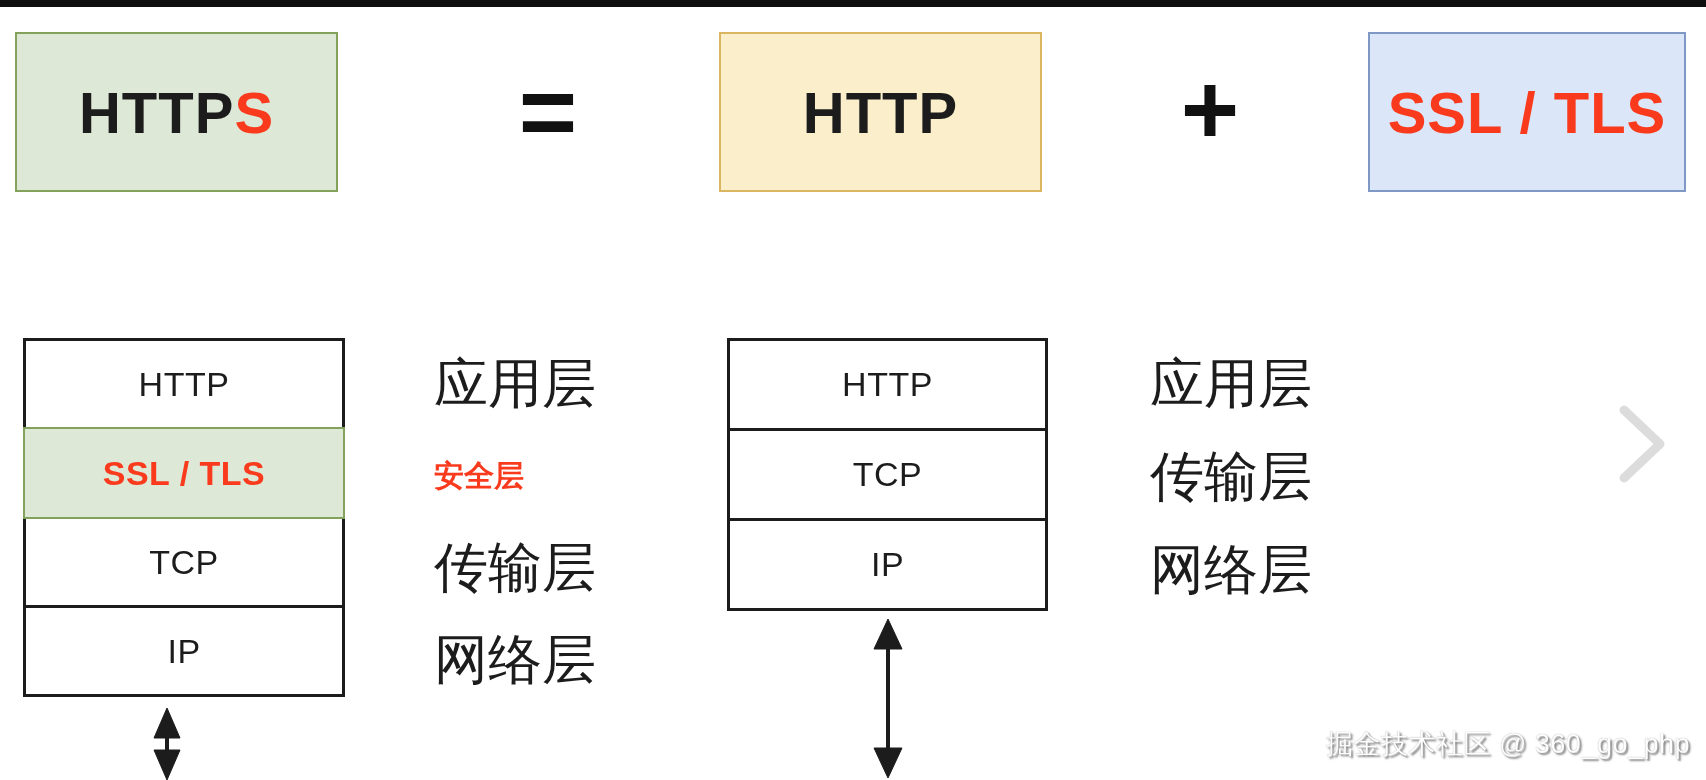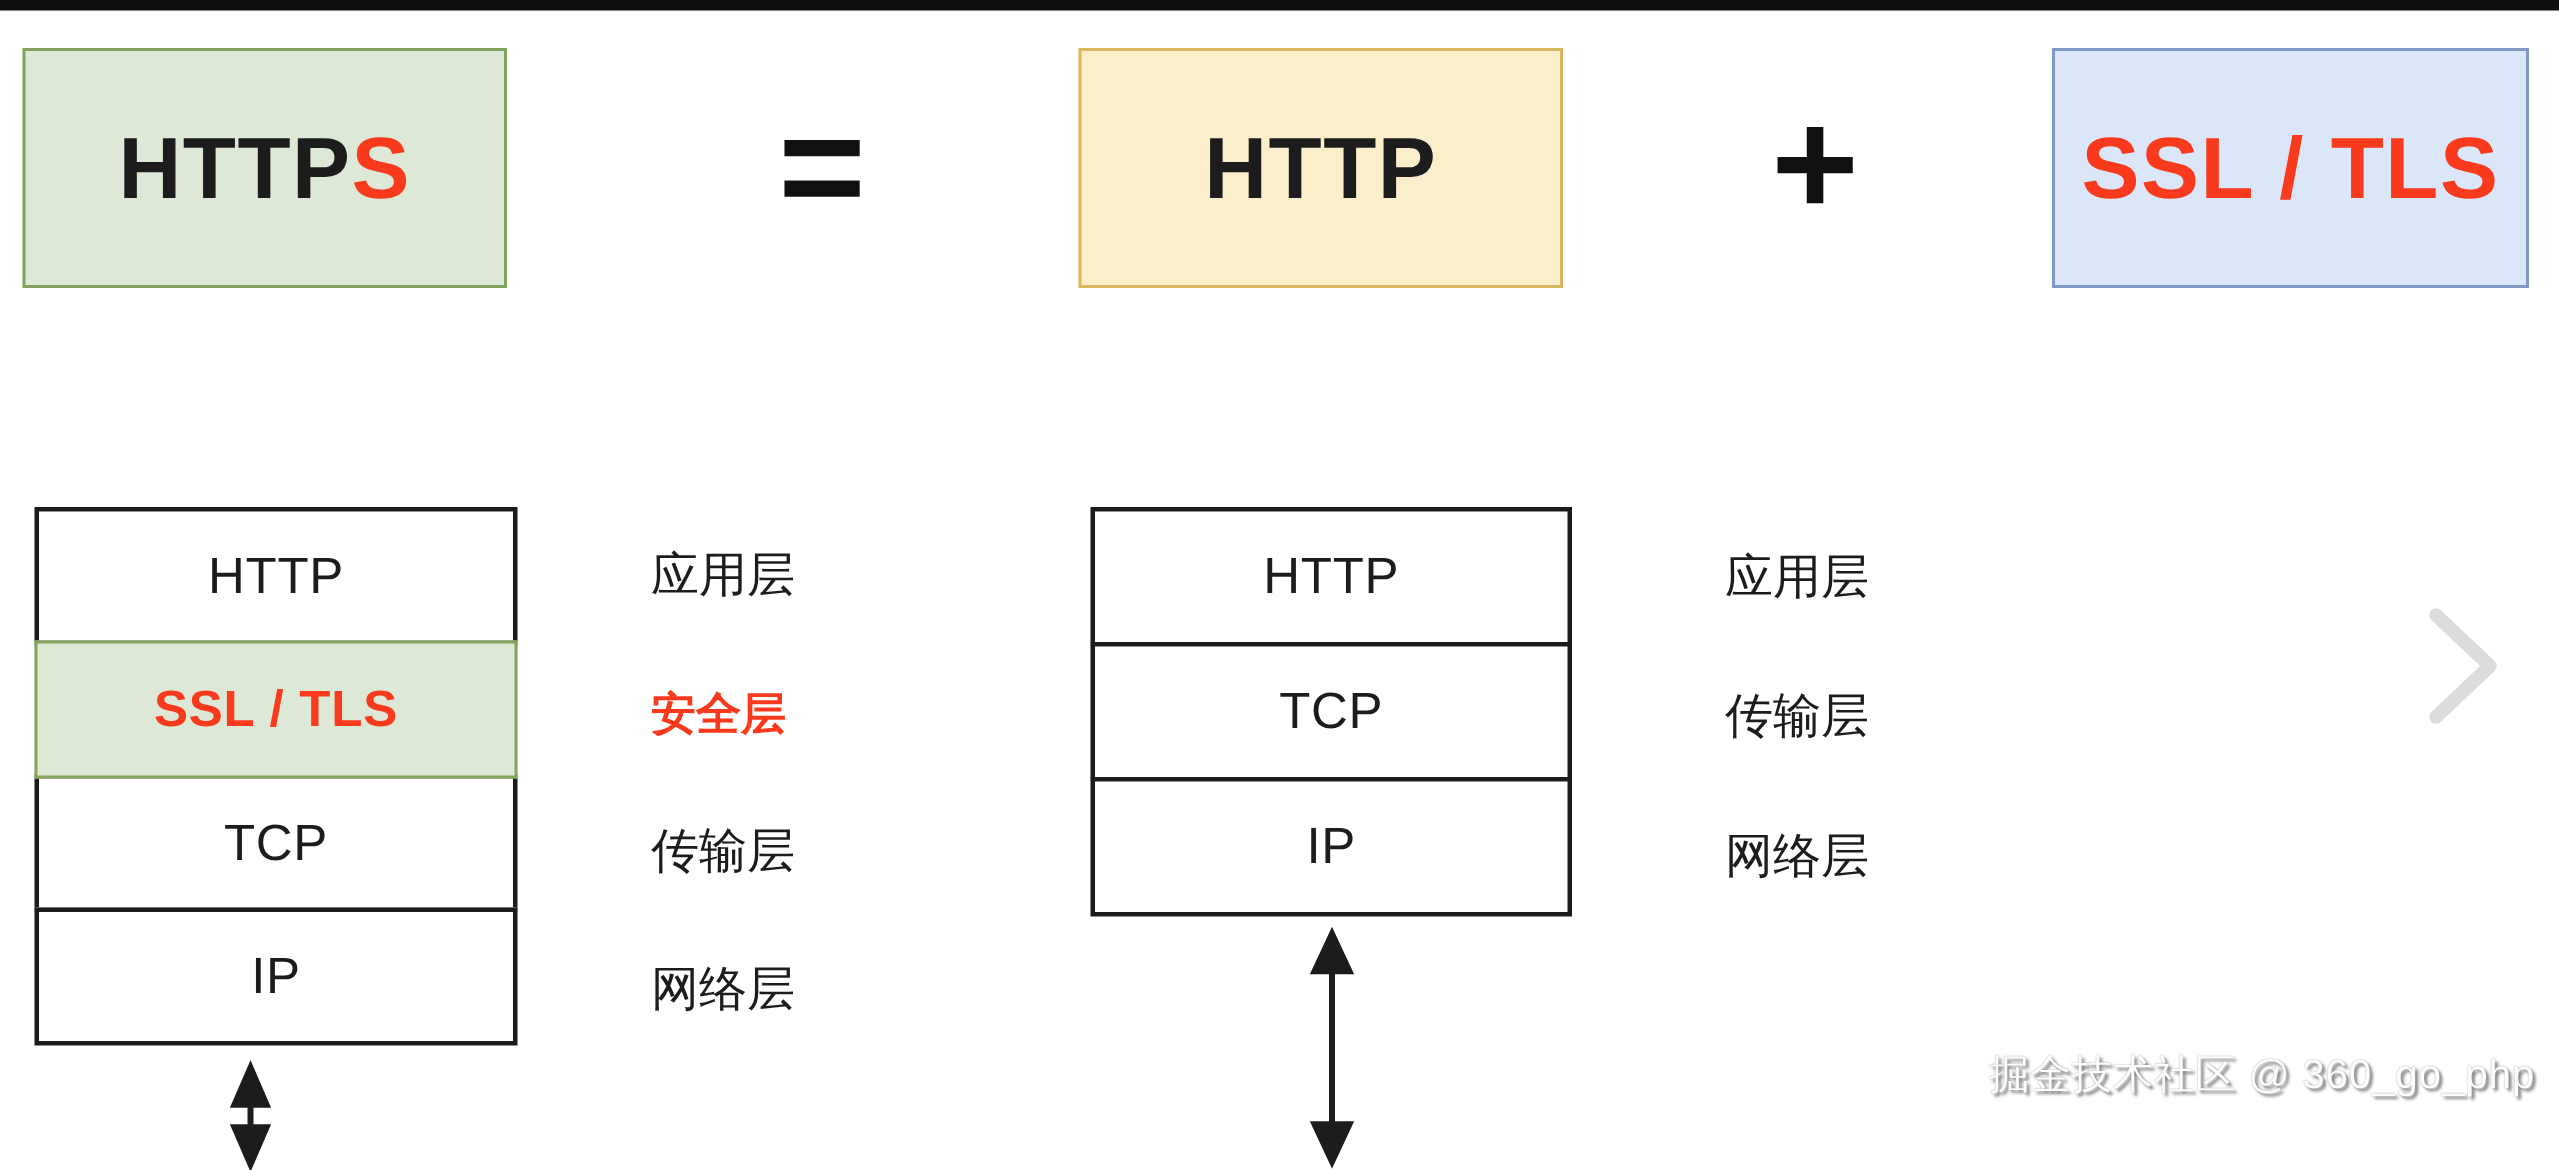--- a/index.html
+++ b/index.html
@@ -58,34 +58,34 @@
   .stack-row.highlight {
     background: var(--green-fill);
     border: 2px solid var(--green-border);
     position: relative; z-index: 2;
     color: var(--accent-red); font-weight: 700;
   }
 
   
   .layer-label {
     display: flex; align-items: center;
-    font-size: 32px; color: #1c1c1c; white-space: nowrap;
+    font-size: 54px; color: #1c1c1c; white-space: nowrap;
   }
   .layer-col-left  { left: 434px; }
   .layer-col-right { left: 1150px; }
   .layer-label.red { color: var(--accent-red); font-weight: 700; font-size: 30px; }
 
   
   .overlay { left: 0; top: 0; pointer-events: none; }
 
   .chevron-btn { left: 1608px; top: 396px; width: 66px; height: 96px; cursor: pointer; }
 
   
   .watermark {
-    right: 16px; top: 698px;
+    right: 16px; top: 726px;
     font-size: 27px; letter-spacing: 0.5px;
     color: #fdfdfd;
     text-shadow: 2px 2px 2px rgba(125,125,125,0.95), 0 0 1px rgba(140,140,140,0.9);
     white-space: nowrap;
   }
 </style>
 </head>
 <body>
 
 <div id="canvas">

